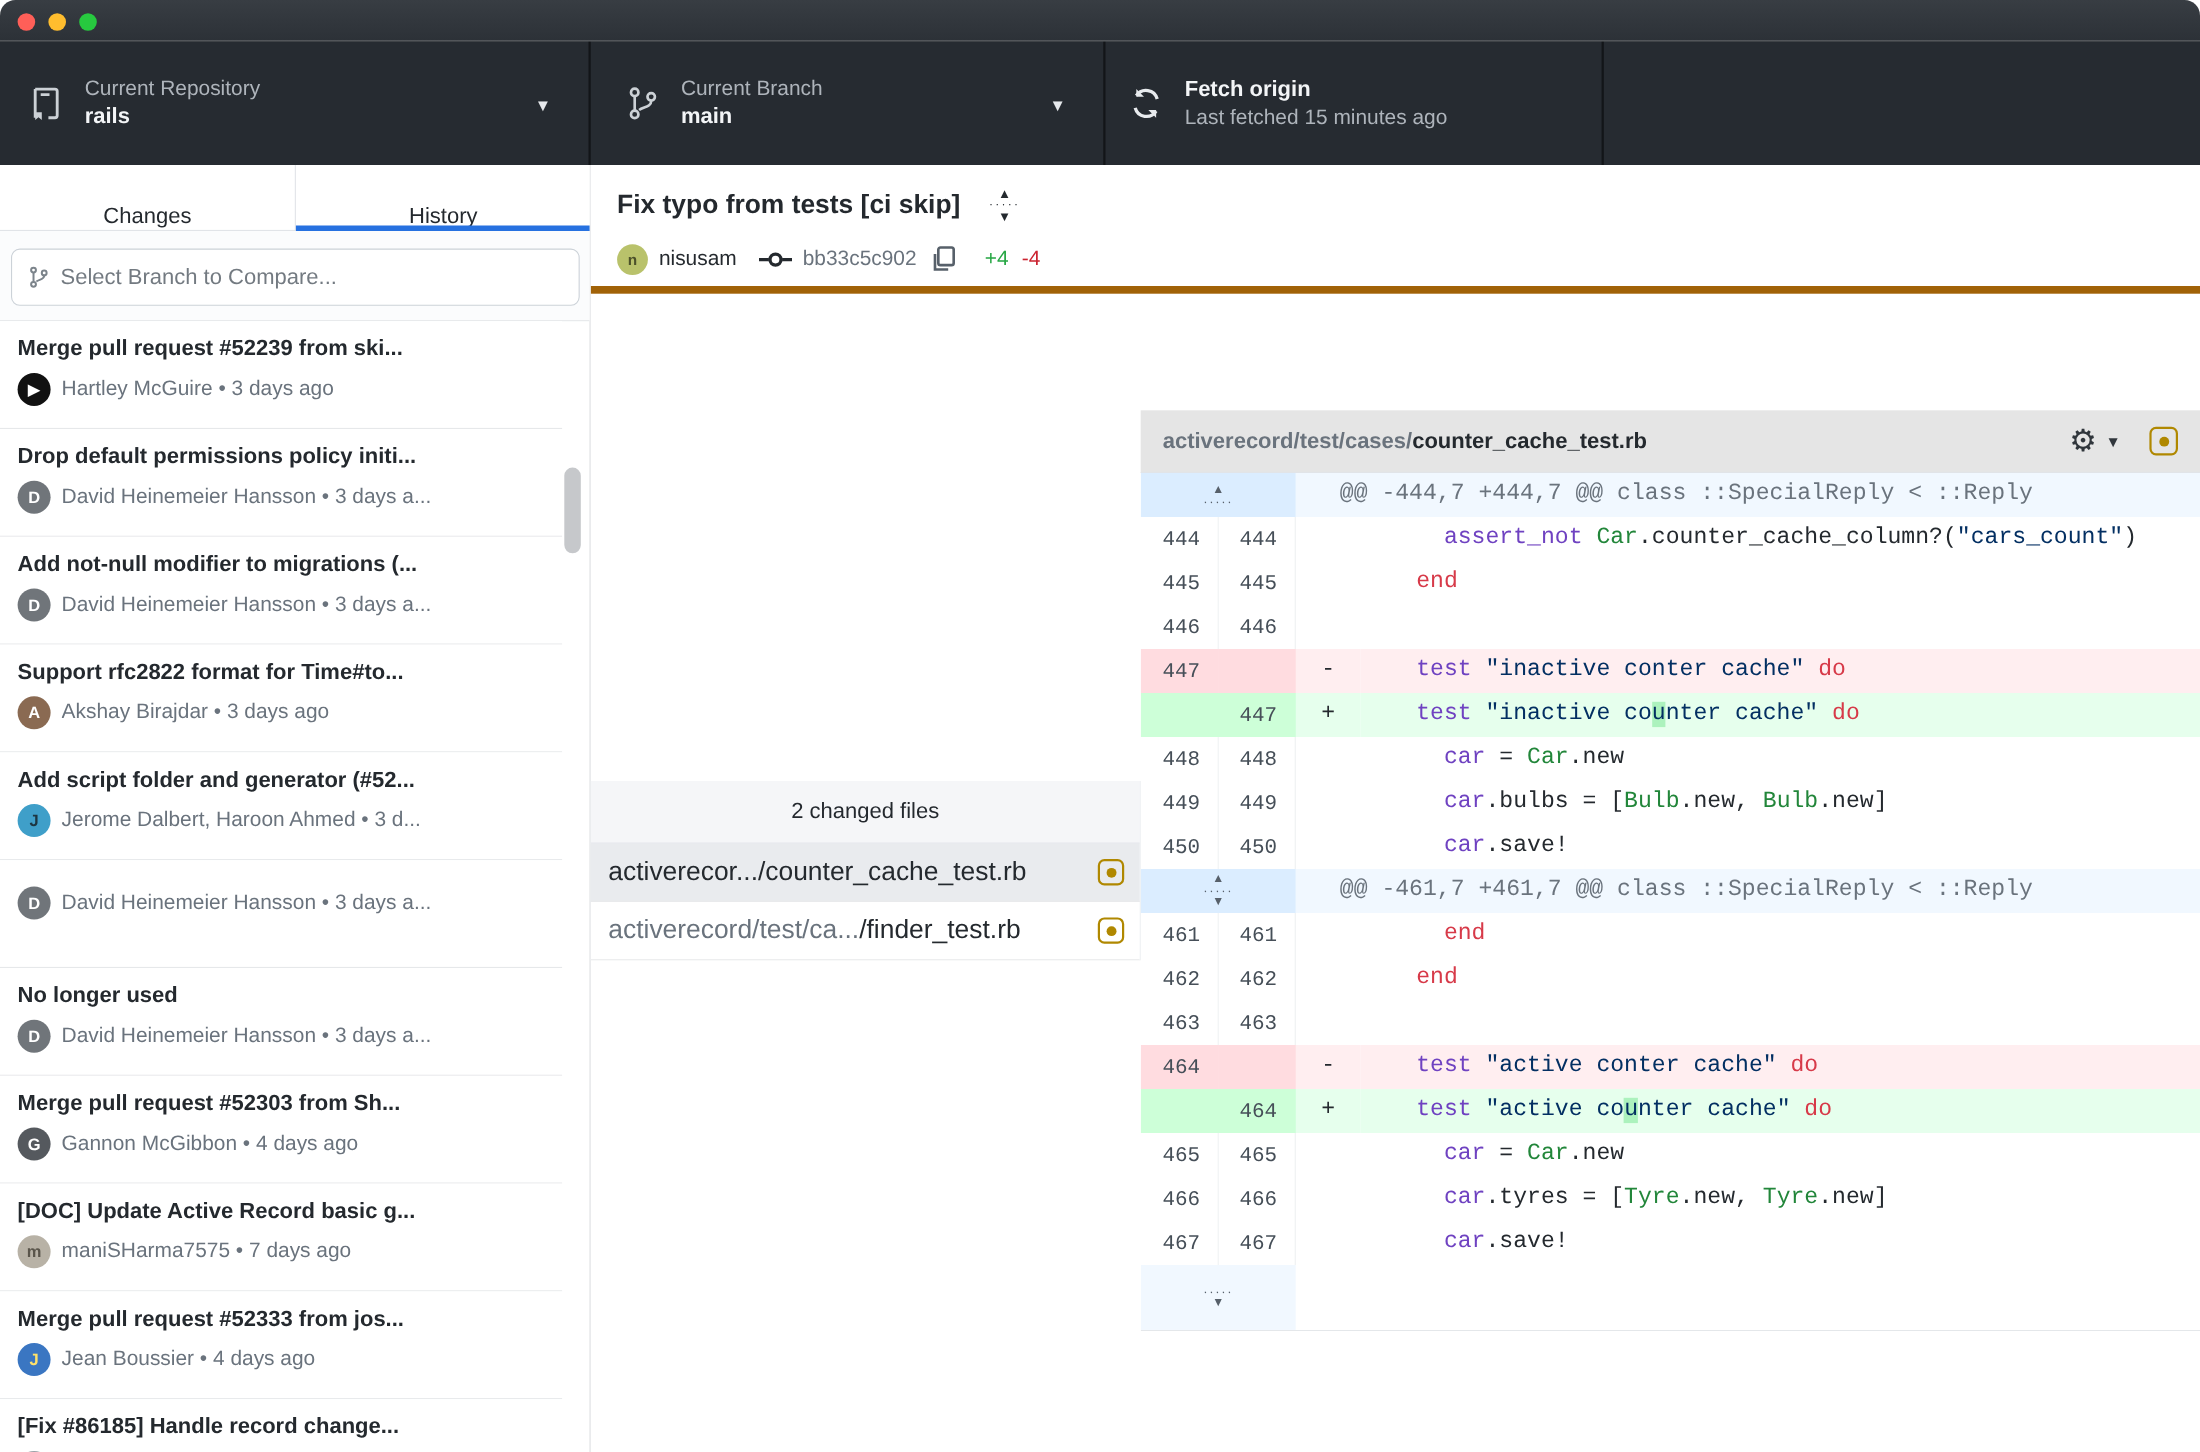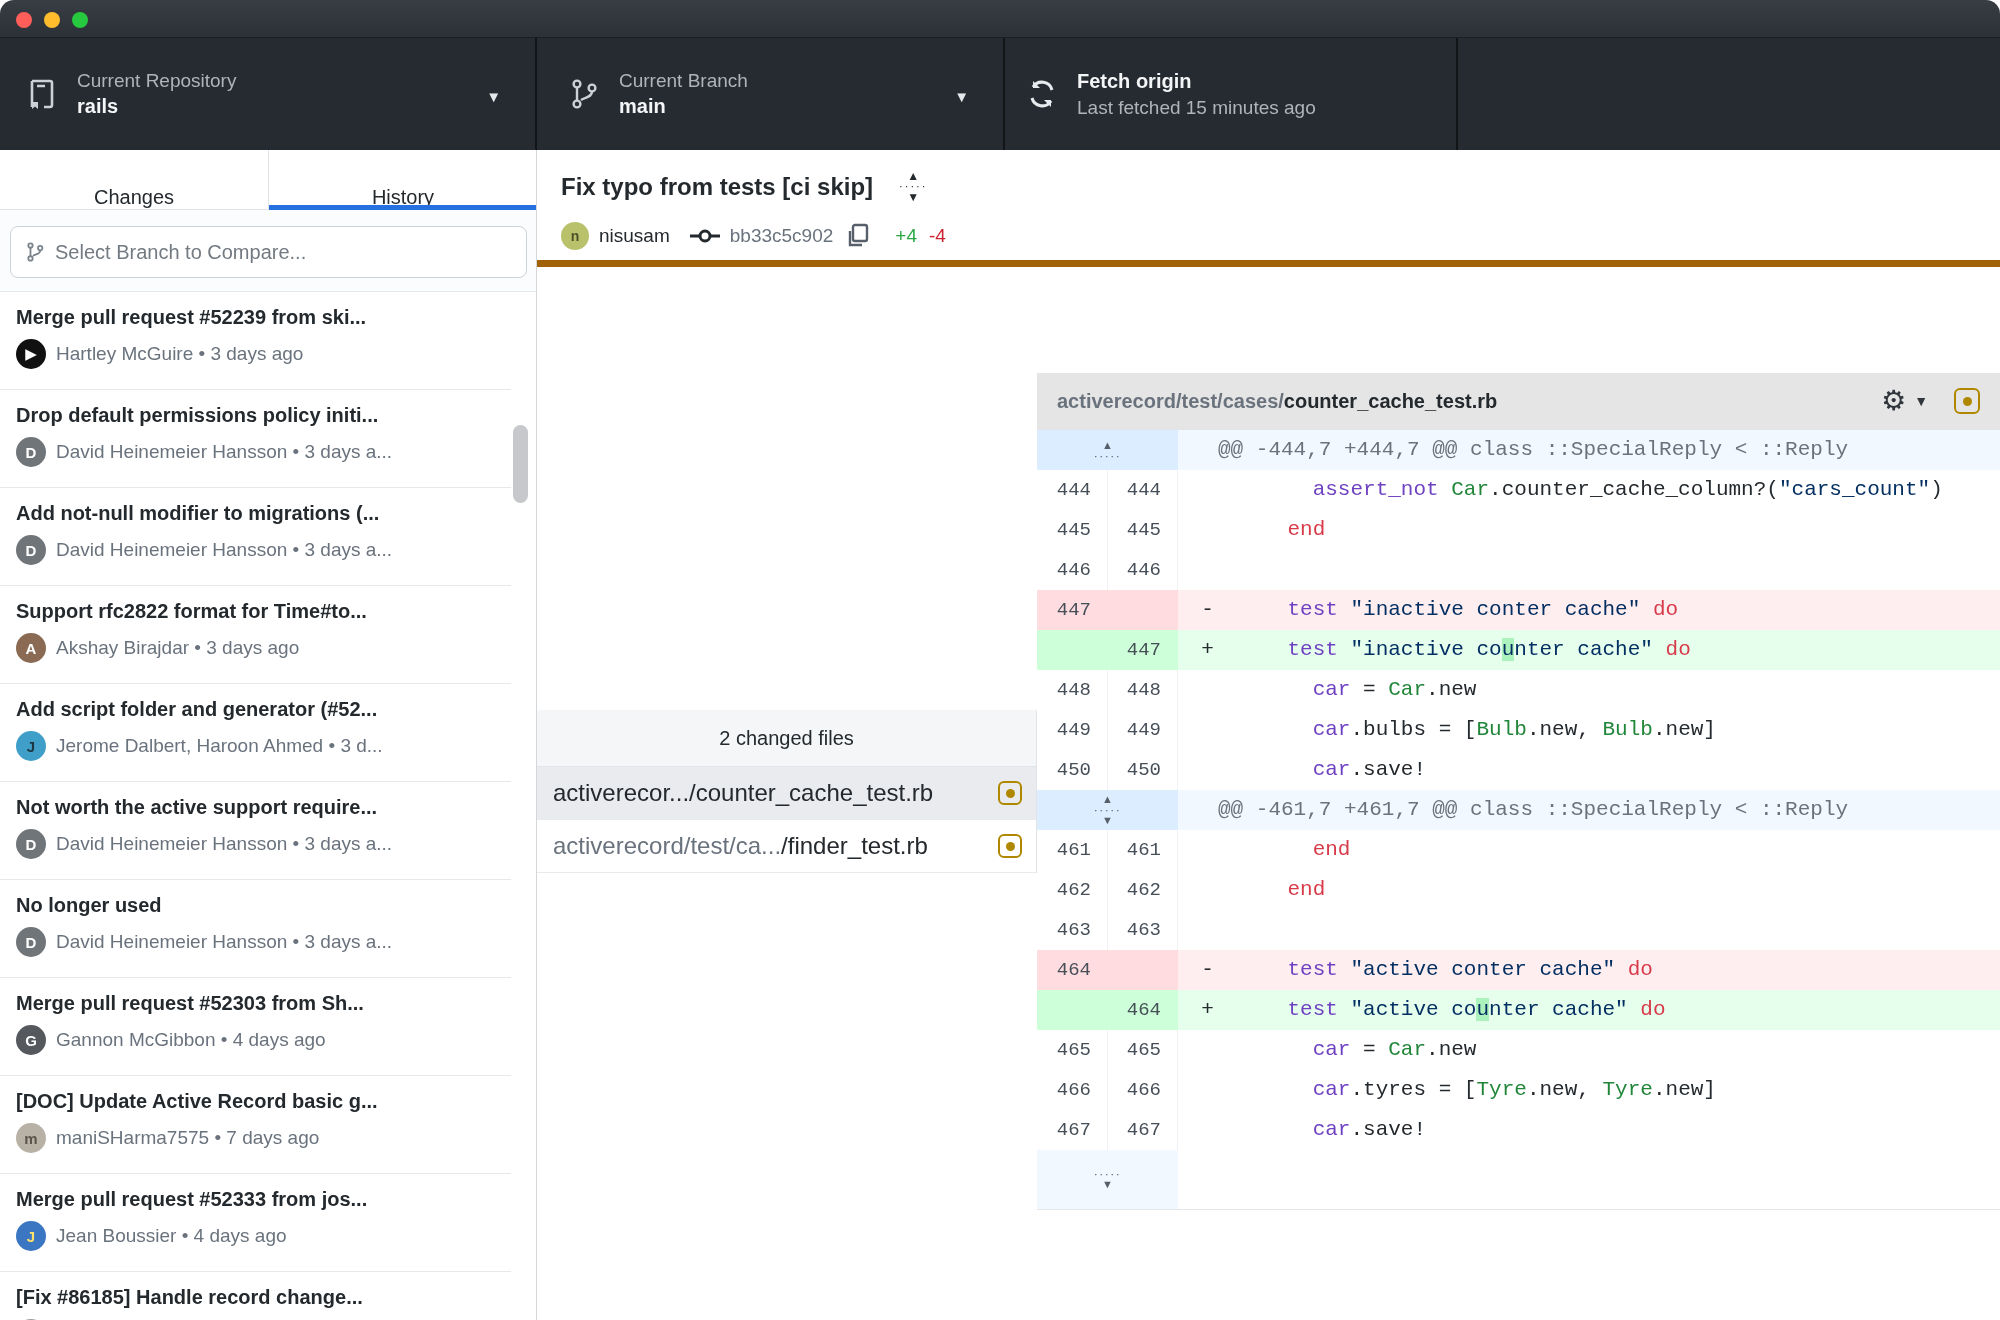--- a/index.html
+++ b/index.html
@@ -212,21 +212,20 @@
           </div>
         </div>
         <div class="commit-row">
           <div class="c-title">Add script folder and generator (#52...</div>
           <div class="c-meta">
             <span class="c-av" style="background: rgb(63, 159, 201); color: rgb(29, 54, 66);">J</span>
             <span class="c-meta-text">Jerome Dalbert, Haroon Ahmed • 3 d...</span>
           </div>
         </div>
         <div class="commit-row">
-          <div class="c-title">Not worth the active support require...</div>
           <div class="c-meta">
             <span class="c-av" style="background: rgb(112, 117, 122); color: rgb(255, 255, 255);">D</span>
             <span class="c-meta-text">David Heinemeier Hansson • 3 days a...</span>
           </div>
         </div>
         <div class="commit-row">
           <div class="c-title">No longer used</div>
           <div class="c-meta">
             <span class="c-av" style="background: rgb(112, 117, 122); color: rgb(255, 255, 255);">D</span>
             <span class="c-meta-text">David Heinemeier Hansson • 3 days a...</span>

